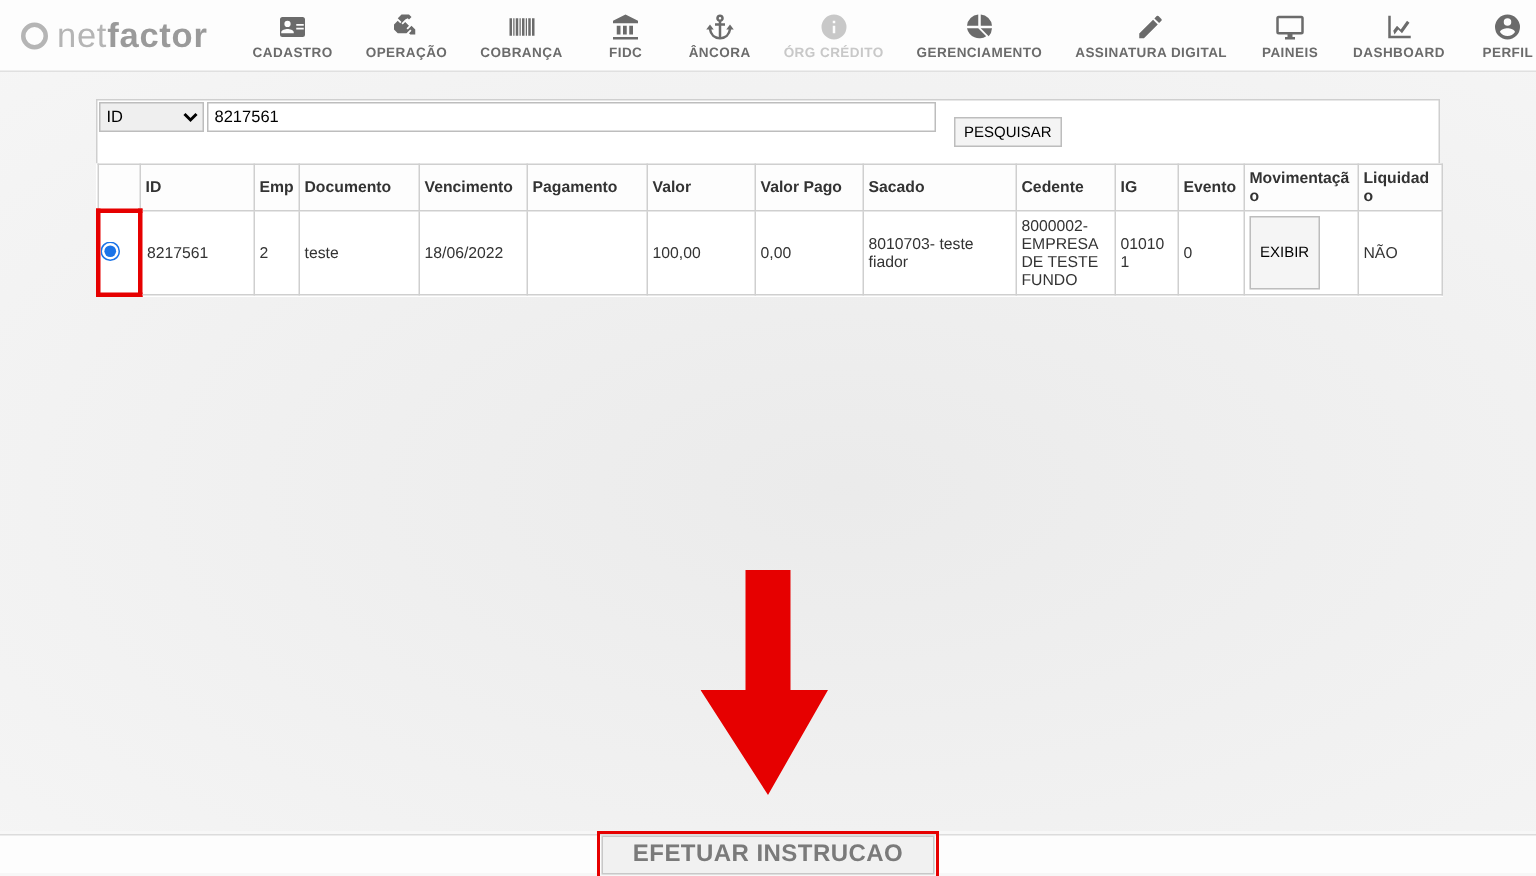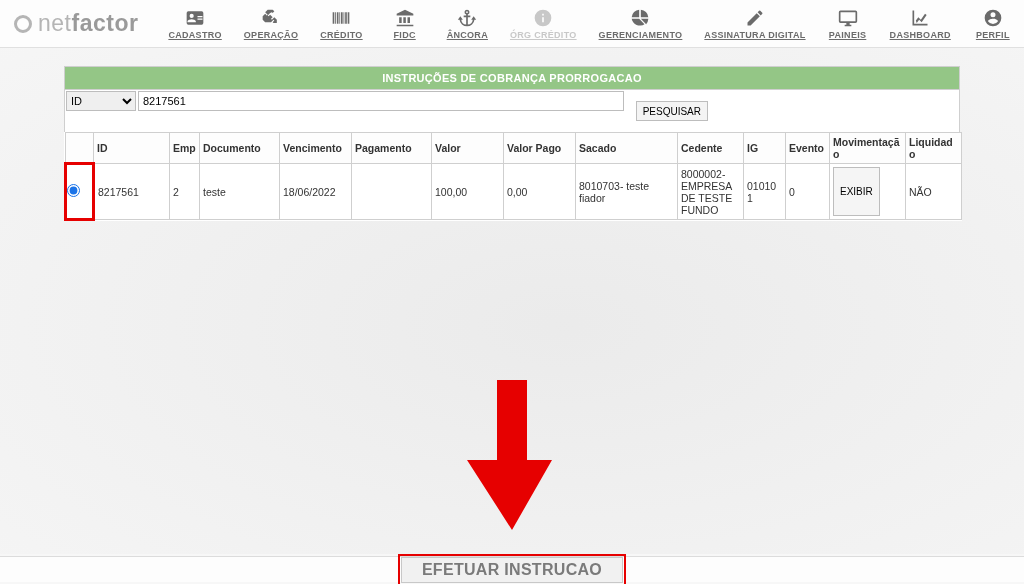--- a/index.html
+++ b/index.html
@@ -5,21 +5,21 @@
   * { box-sizing: border-box; margin: 0; padding: 0; }
   body { font-family: Arial, Helvetica, sans-serif; font-size: 12px; background: #f7f7f7; width: 1024px; height: 584px; overflow: hidden; position: relative; }
   
   
   .topbar { display: flex; align-items: center; height: 48px; background: #fdfdfd; border-bottom: 1px solid #e0e0e0; padding: 0 6px; }
   .logo { display: flex; align-items: center; padding: 0 8px; color: #b5b5b5; font-size: 23px; font-weight: 500; letter-spacing: 0.5px; }
   .logo .ring { width: 18px; height: 18px; border: 3px solid #b5b5b5; border-radius: 50%; margin-right: 6px; display: inline-block; }
   .logo .bold { color: #9a9a9a; font-weight: 700; }
   .vdiv { width: 1px; height: 34px; background: #d6d6d6; margin: 0 4px; }
   .nav { display: flex; align-items: center; flex: 1; padding-left: 4px; gap: 2px; }
-  .nav-item { display: flex; flex-direction: column; align-items: center; justify-content: flex-end; padding: 2px 10px; cursor: pointer; color: #6b6b6b; min-width: 60px; text-decoration: underline; }
+  .nav-item { display: flex; flex-direction: column; align-items: center; justify-content: flex-end; padding: 2px 10px; cursor: pointer; color: #6b6b6b; min-width: 60px; }
   .nav-item.disabled { color: #c8c8c8; cursor: default; }
   .nav-item .nav-label { font-size: 9px; font-weight: 600; margin-top: 2px; white-space: nowrap; letter-spacing: 0.3px; }
   .nav-icon { width: 22px; height: 20px; display: flex; align-items: center; justify-content: center; }
   .nav-icon svg { width: 20px; height: 20px; fill: currentColor; }
   .right-icons { display: flex; flex-direction: column; gap: 4px; padding: 0 6px; color: #6b6b6b; font-size: 10px; }
   
   
   .bg-wm { position: absolute; top: 48px; left: 0; right: 0; bottom: 30px; background: radial-gradient(ellipse at 55% 55%, rgba(220,220,220,0.45), rgba(245,245,245,0.8)); z-index: 0; }
   
   
@@ -79,21 +79,21 @@
           </svg>
         </span>
       <span class="nav-label">OPERAÇÃO</span>
     </div>
     <div class="nav-item">
       <span class="nav-icon">
           <svg viewBox="0 0 24 24">
             <path d="M2 5h2v14H2zm3 0h1v14H5zm2 0h2v14H7zm3 0h1v14h-1zm2 0h2v14h-2zm3 0h1v14h-1zm2 0h2v14h-2zm3 0h2v14h-2z"></path>
           </svg>
         </span>
-      <span class="nav-label">CRÉDITO</span>
+      <span class="nav-label">COBRANÇA</span>
     </div>
     <div class="nav-item">
       <span class="nav-icon">
           <svg viewBox="0 0 24 24">
             <path d="M12 2L2 7v2h20V7L12 2zm-7 9v7h3v-7H5zm5 0v7h3v-7h-3zm5 0v7h3v-7h-3zM2 20v2h20v-2H2z"></path>
           </svg>
         </span>
       <span class="nav-label">FIDC</span>
     </div>
     <div class="nav-item">
@@ -155,21 +155,20 @@
   </div>
   <div class="right-icons">
     
     
   </div>
 </div>
 
 <div class="bg-wm"></div>
 
 <div class="content">
-  <div class="panel-header">INSTRUÇÕES DE COBRANÇA PRORROGACAO</div>
   <div class="search-row">
     <select>
       <option>ID</option>
     </select>
     <input type="text" value="8217561" style="">
     <button>PESQUISAR</button>
     <div class="search-spacer"></div>
   </div>
   <table class="data">
     <colgroup>

